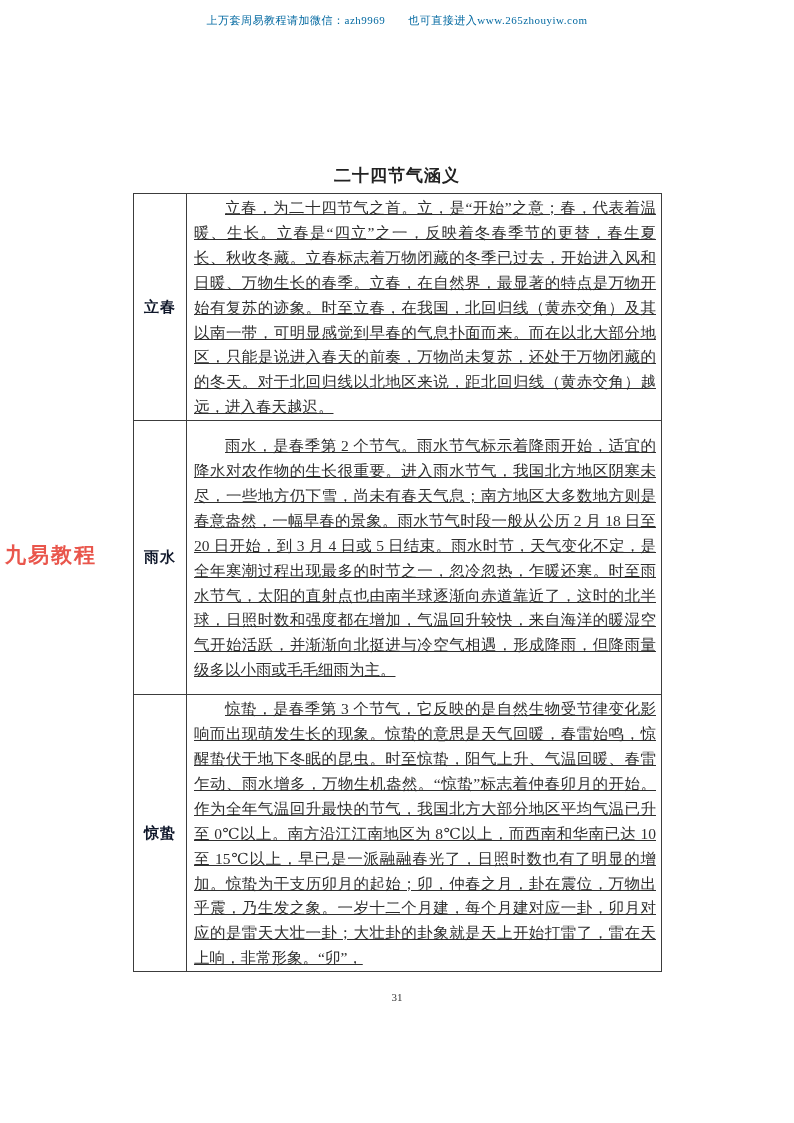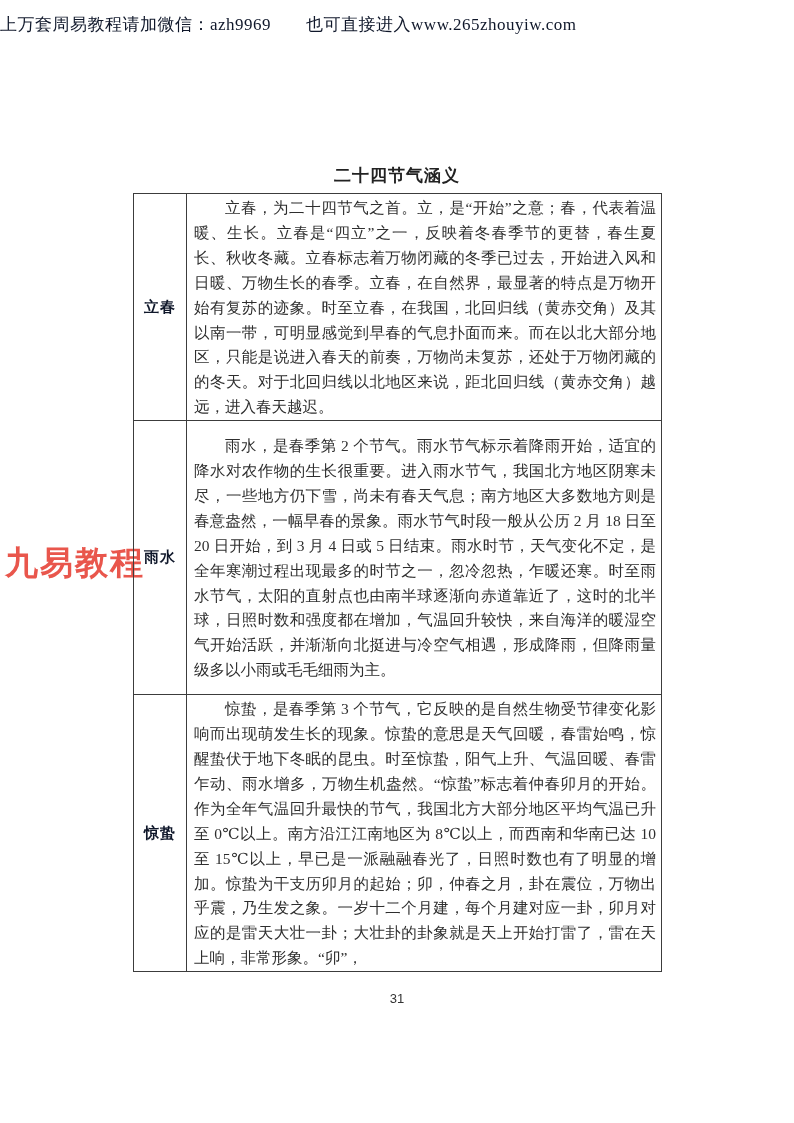--- a/index.html
+++ b/index.html
@@ -14,23 +14,24 @@
     height: 1123px;
     background: #ffffff;
     overflow: hidden;
     margin: 0 auto;
   }
   .header-notice {
     position: absolute;
     top: 13px;
     left: 0;
     width: 100%;
-    font-size: 17px;
+    text-align: center;
+    font-size: 11px;
     letter-spacing: 0.5px;
-    color: #0f172a;
+    color: #0369a1;
     font-family: "Liberation Serif", "DejaVu Serif", serif;
   }
   .doc-title {
     position: absolute;
     top: 164px;
     left: 0;
     width: 100%;
     text-align: center;
     font-size: 17px;
     font-weight: bold;
@@ -61,44 +62,45 @@
   }
   .desc-cell {
     vertical-align: top;
     padding: 2px 5px 0 7px;
     font-size: 15.5px;
     line-height: 24.9px;
     text-align: justify;
     text-indent: 2em;
     color: #2e2e2e;
     overflow: hidden;
+    text-decoration: underline;
   }
   tr.row-0 { height: 224px; }
   tr.row-1 { height: 274px; }
   tr.row-2 { height: 275px; }
   .watermark {
     position: absolute;
     left: 5px;
     top: 541px;
-    font-size: 33px;
+    font-size: 21px;
     font-weight: bold;
     letter-spacing: 2px;
     color: #e9564c;
     font-family: Liberation Mono, monospace;
     white-space: nowrap;
   }
   .page-number {
     position: absolute;
     top: 991px;
     left: 0;
     width: 100%;
     text-align: center;
-    font-size: 13px;
+    font-size: 11px;
     color: #333;
-    font-family: Liberation Sans, sans-serif;
+    font-family: Liberation Serif, serif;
   }
 </style>
 </head>
 <body>
 
 <div class="page">
 
   <div class="header-notice">上万套周易教程请加微信：azh9969　　也可直接进入www.265zhouyiw.com</div>
 
   <div class="watermark">九易教程</div>

